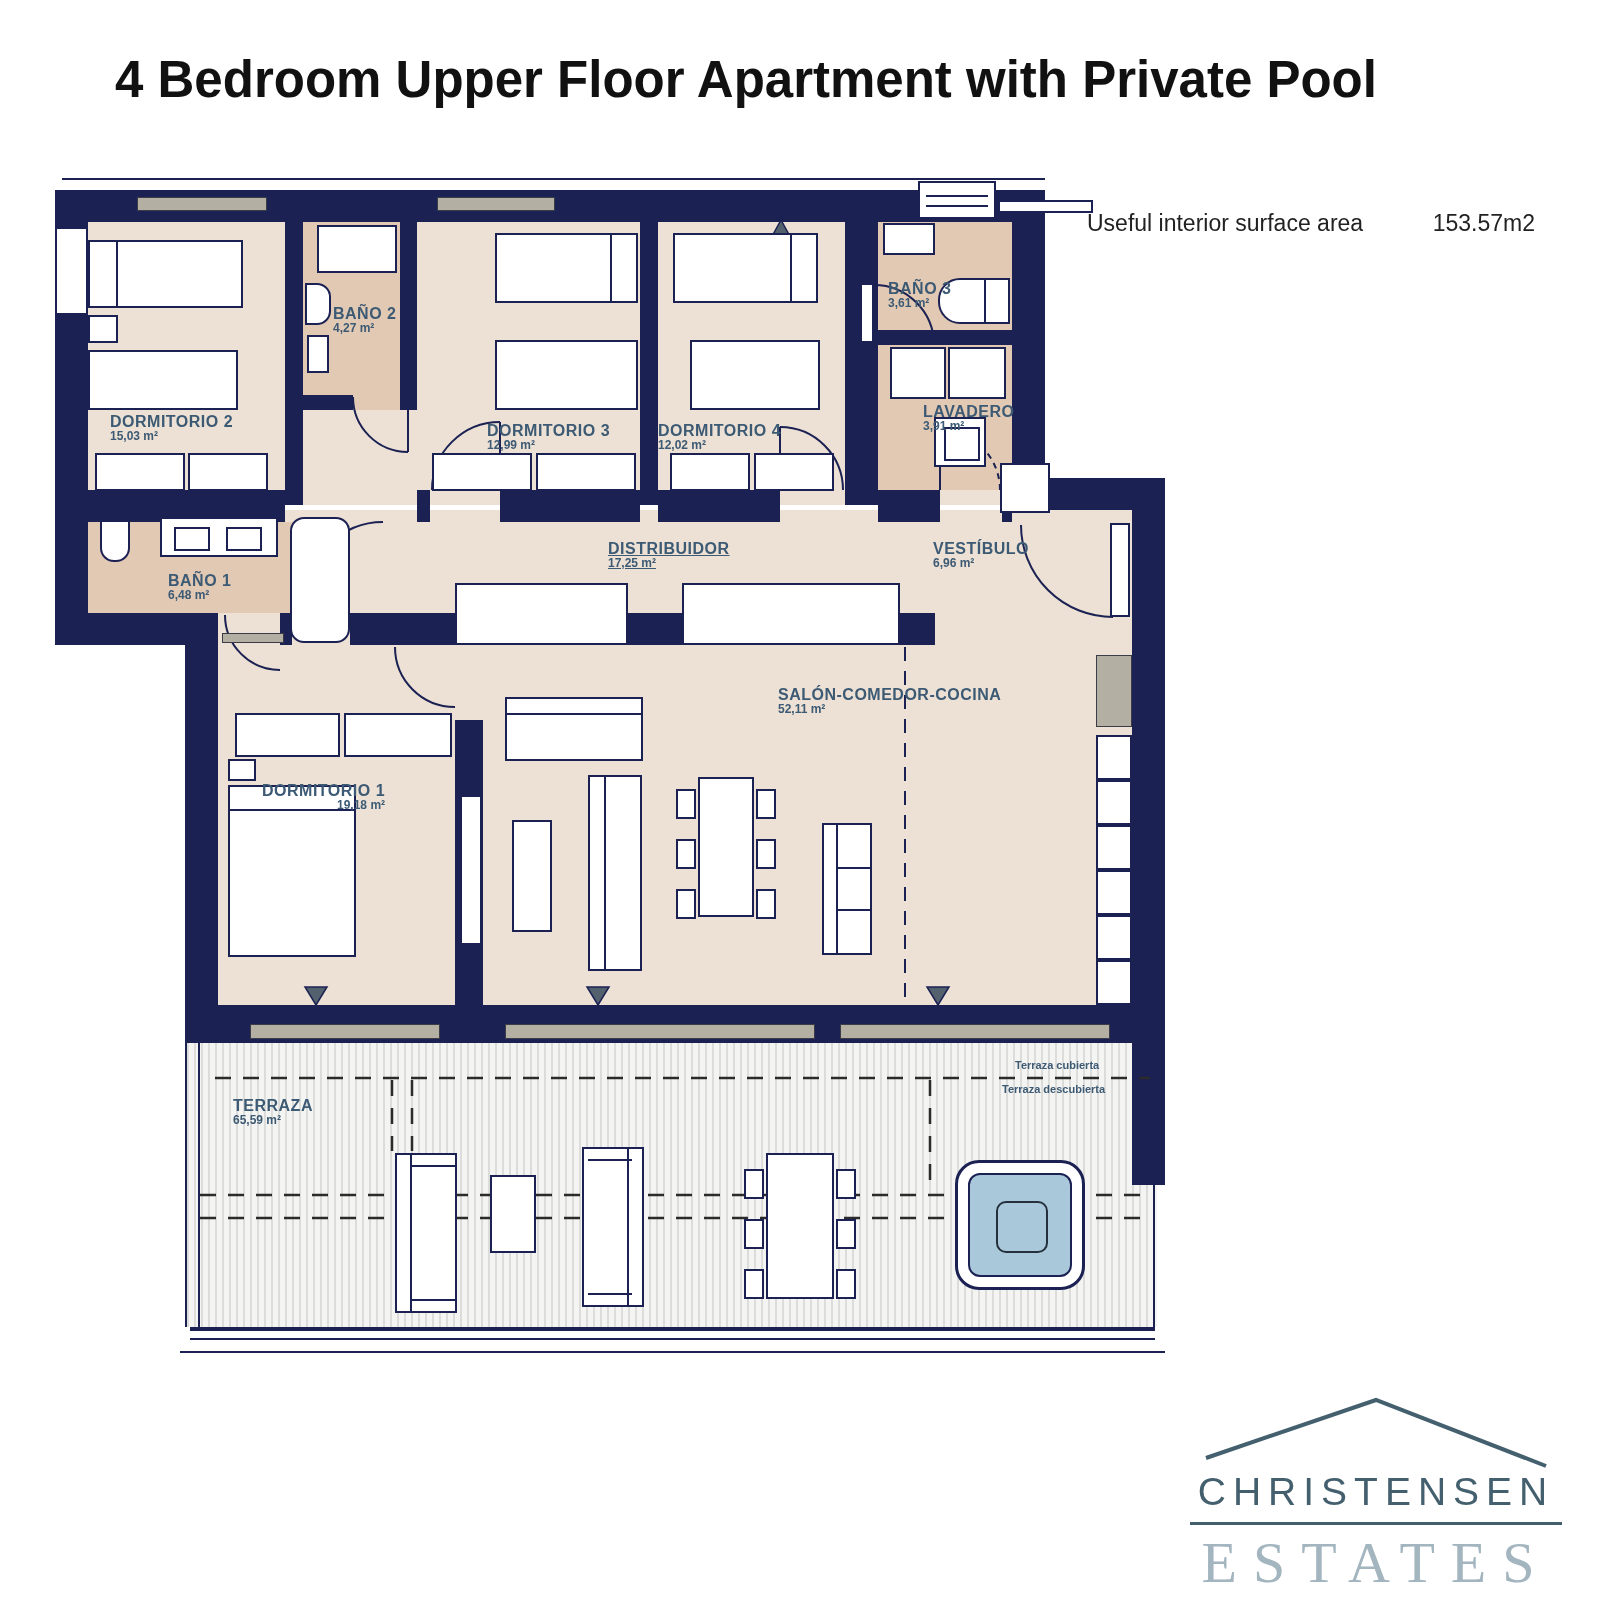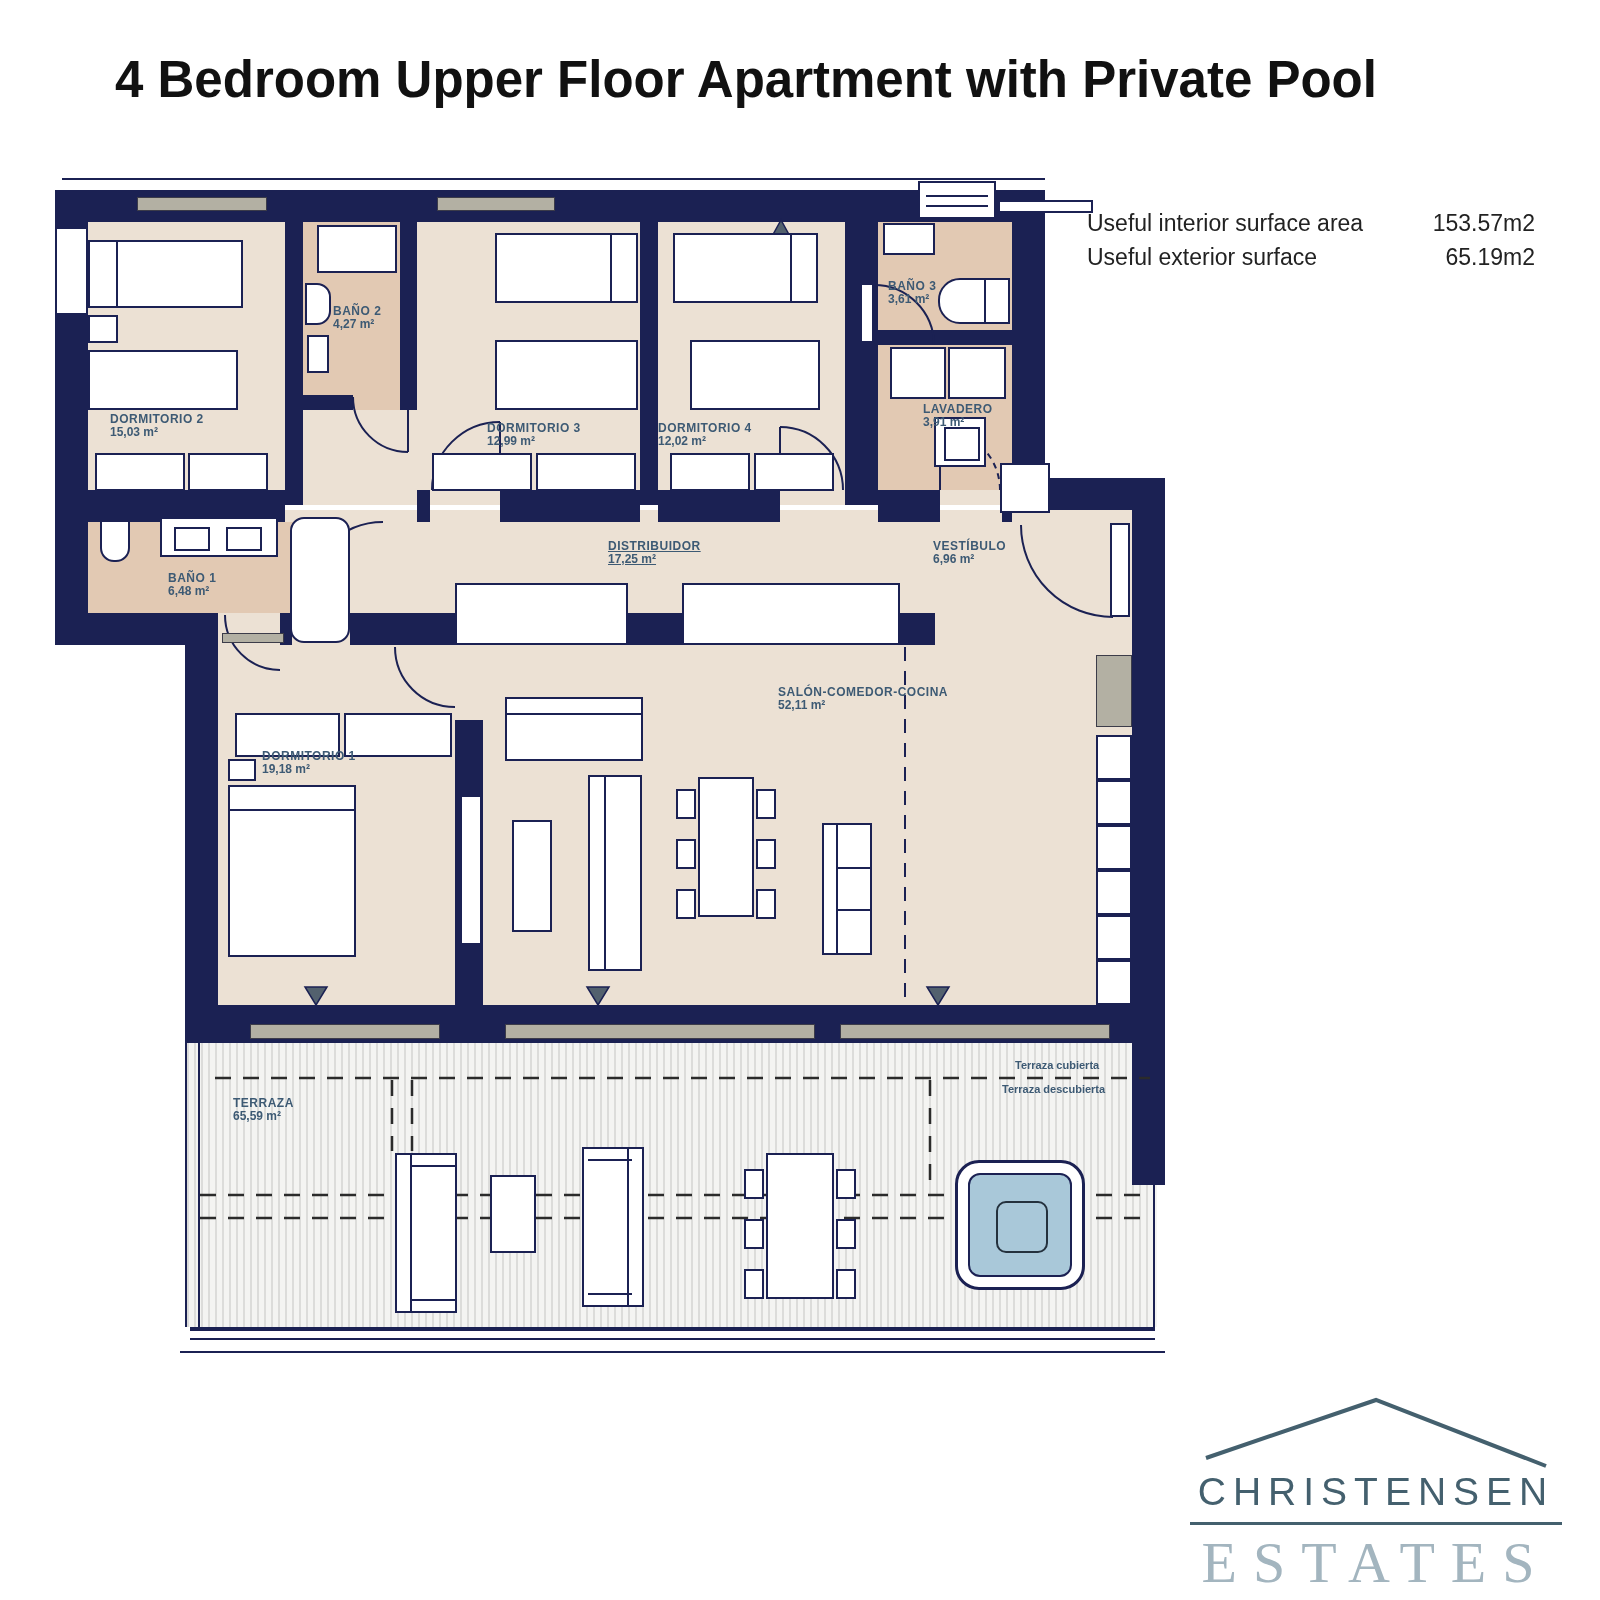--- a/index.html
+++ b/index.html
@@ -15,21 +15,21 @@
   .floor{position:absolute;background:#ece1d4;}
   .wet{position:absolute;background:#e2c9b3;}
   .w{position:absolute;background:#1b2153;}
   .f{position:absolute;background:#fff;border:2px solid #1b2153;box-sizing:border-box;}
   .fi{position:absolute;background:#1b2153;}
   .g{position:absolute;background:#b3b0a3;border:1px solid #3c3c49;box-sizing:border-box;}
   .terr{position:absolute;left:135px;top:868px;width:972px;height:284px;
         background:repeating-linear-gradient(90deg,#dcdcda 0px,#dcdcda 2px,#f4f4f2 2px,#f4f4f2 7px);
         border-left:2px solid #1b2153;box-sizing:border-box;}
   .room-label{position:absolute;color:#3d5a74;line-height:1.08;white-space:nowrap;}
-  .room-label .nm{display:block;font-weight:700;font-size:12px;letter-spacing:.5px;}
+  .room-label .nm{display:block;font-weight:700;font-size:16px;letter-spacing:.5px;}
   .room-label .ar{display:block;font-weight:700;font-size:12px;}
   .tnote{position:absolute;color:#3d5a74;font-size:11px;font-weight:700;white-space:nowrap;}
   svg.overlay{position:absolute;left:0;top:0;pointer-events:none;}
   
   #pool{position:absolute;left:905px;top:985px;width:130px;height:130px;background:#fff;
         border:3px solid #1b2153;border-radius:24px;box-sizing:border-box;}
   #pool .water{position:absolute;left:10px;top:10px;right:10px;bottom:10px;background:#a9c8d9;
         border:2px solid #1b2153;border-radius:12px;}
   #pool .step{position:absolute;left:38px;top:38px;width:48px;height:48px;border:2px solid #24313d;
         border-radius:10px;}
@@ -43,24 +43,20 @@
 <body>
 
 <div class="canvas">
 
   <div id="title">4 Bedroom Upper Floor Apartment with Private Pool</div>
 
   <div id="surface-info">
     <div class="row">
       <span>Useful interior surface area</span>
       <span>153.57m2</span>
-    </div>
-    <div class="row">
-      <span>Useful exterior surface</span>
-      <span>65.19m2</span>
     </div>
   </div>
 
   <div id="plan">
 
     <div class="floor" style="left:38px;top:47px;width:924px;height:283px;"></div>
     <div class="floor" style="left:38px;top:335px;width:1044px;height:135px;"></div>
     <div class="floor" style="left:168px;top:470px;width:914px;height:360px;"></div>
     <div class="wet" style="left:253px;top:47px;width:97px;height:188px;"></div>
     <div class="wet" style="left:828px;top:47px;width:134px;height:123px;"></div>
@@ -286,21 +282,21 @@
       <span class="ar">17,25 m²</span>
     </div>
     <div class="room-label" style="left:883px;top:365px;">
       <span class="nm">VESTÍBULO</span>
       <span class="ar">6,96 m²</span>
     </div>
     <div class="room-label" style="left:118px;top:397px;">
       <span class="nm">BAÑO 1</span>
       <span class="ar">6,48 m²</span>
     </div>
-    <div class="room-label" style="left:212px;top:575px;">
+    <div class="room-label" style="left:212px;top:607px;text-align:right;">
       <span class="nm">DORMITORIO 1</span>
       <span class="ar">19,18 m²</span>
     </div>
     <div class="room-label" style="left:728px;top:511px;">
       <span class="nm">SALÓN-COMEDOR-COCINA</span>
       <span class="ar">52,11 m²</span>
     </div>
     <div class="room-label" style="left:183px;top:922px;">
       <span class="nm">TERRAZA</span>
       <span class="ar">65,59 m²</span>

